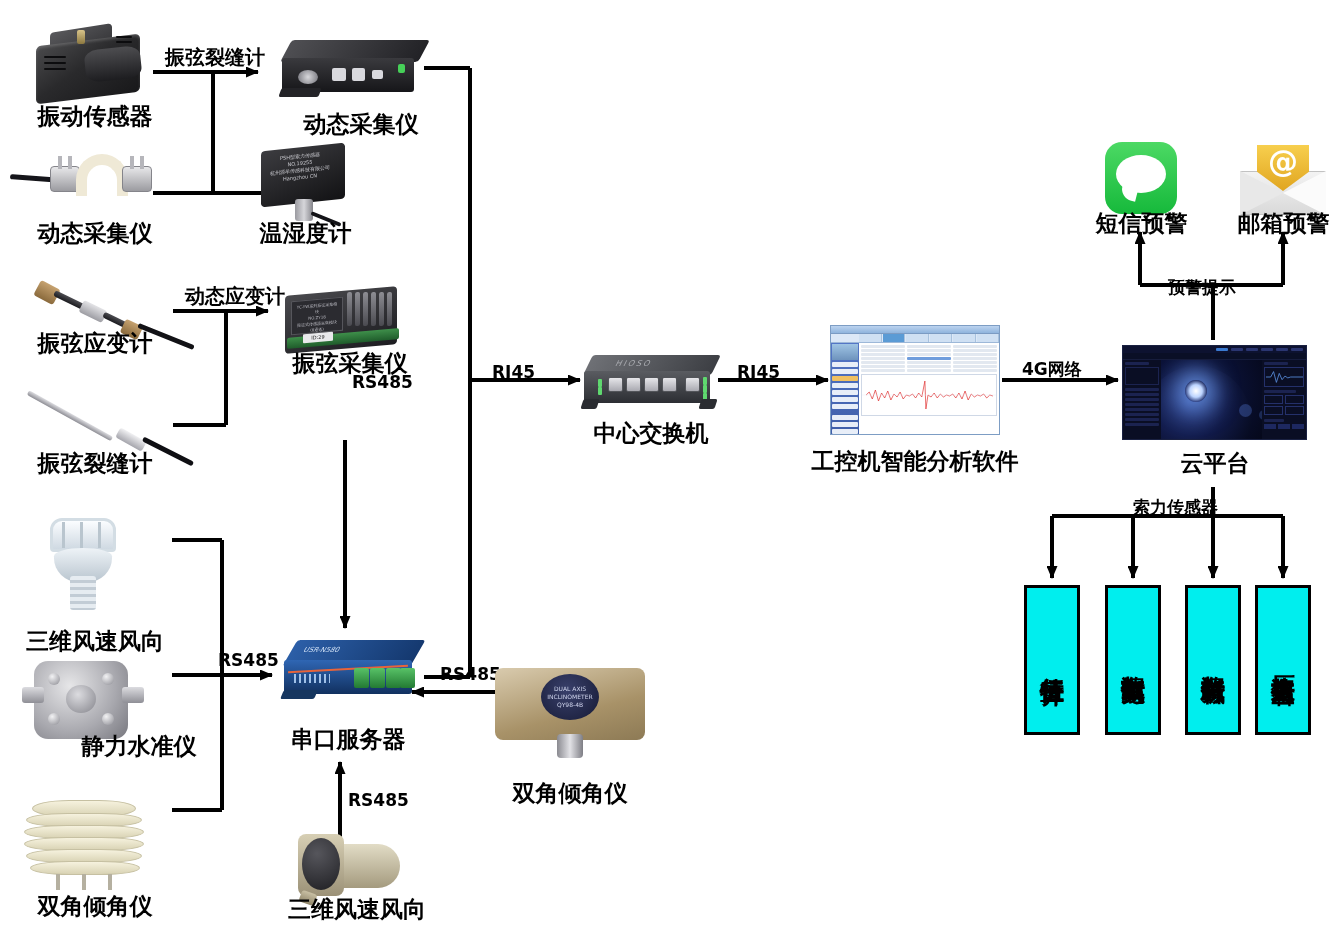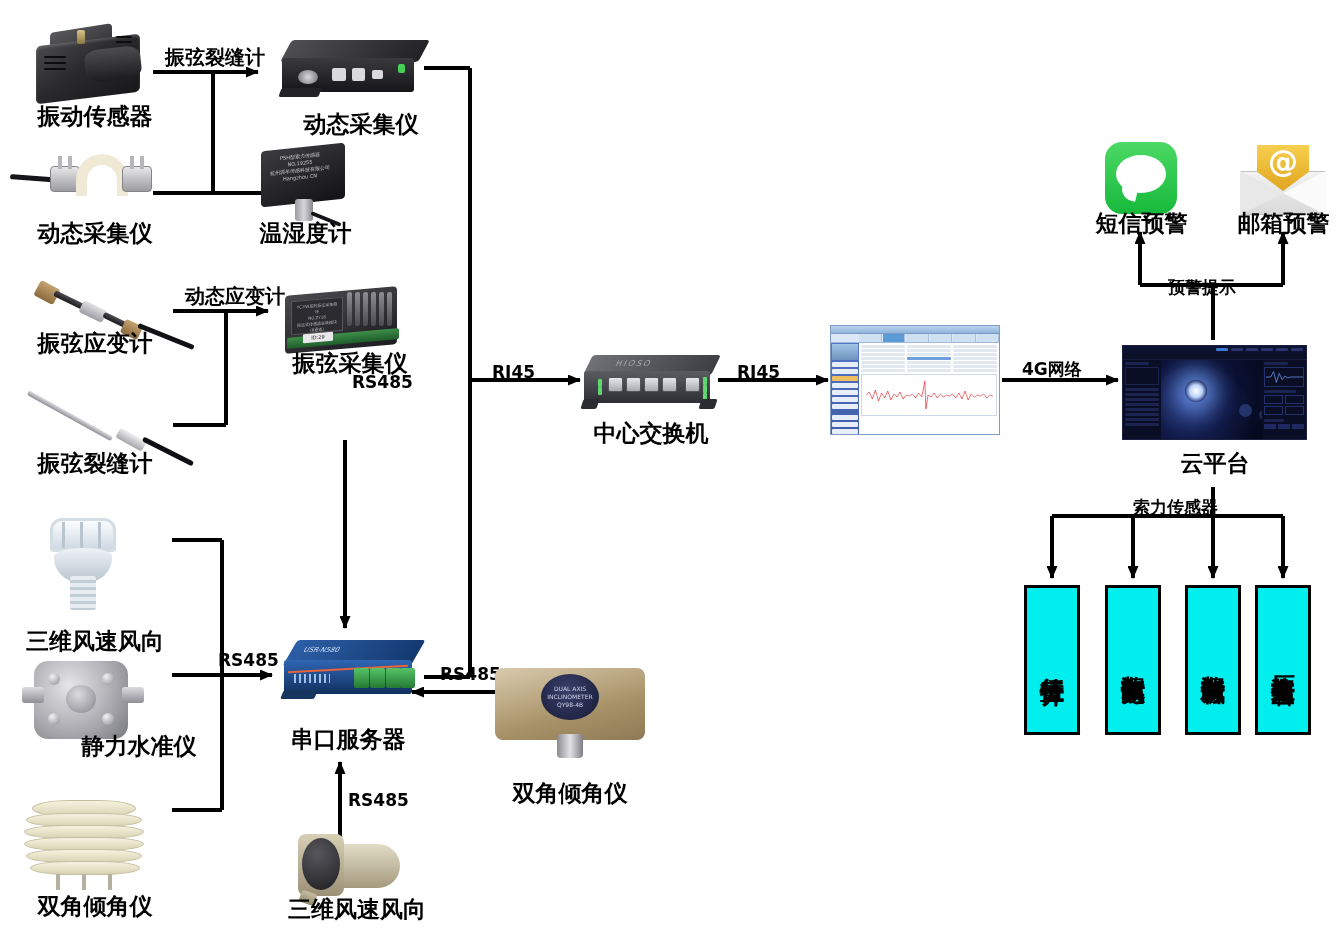--- a/index.html
+++ b/index.html
@@ -698,20 +698,21 @@
           </div>
         <div class="pc-chart">
           <svg width="100%" height="100%" viewBox="0 0 130 40" preserveAspectRatio="none">
             <polyline fill="none" stroke="#e03030" stroke-width="0.7" points="4,20 7,17 10,24 13,15 16,26 19,18 22,23 25,16 28,25 31,19 34,22 37,17 40,24 43,20 46,21 49,19 52,23 55,18 58,22 61,6 62,34 64,20 67,22 70,18 73,23 76,19 79,22 82,20 85,21 88,19 91,23 94,18 97,24 100,16 103,25 106,19 109,22 112,20 115,21 118,19 121,23 124,20 127,21"></polyline>
             <line x1="0" y1="20" x2="130" y2="20" stroke="#e8eef5" stroke-width="0.4"></line>
           </svg>
         </div>
       </div>
     </div>
   </div>
+  <div class="cap cap-lg" style="left:790px; top:450px; width:250px;">工控机智能分析软件</div>
 
   <div class="cloudwin" style="left:1122px; top:345px;">
     <div class="cl-top">
       <div style="flex:1"></div>
       <div class="cl-menu on"></div>
         <div class="cl-menu"></div>
         <div class="cl-menu"></div>
       <div class="cl-menu"></div>
         <div class="cl-menu"></div>
         <div class="cl-menu"></div>

